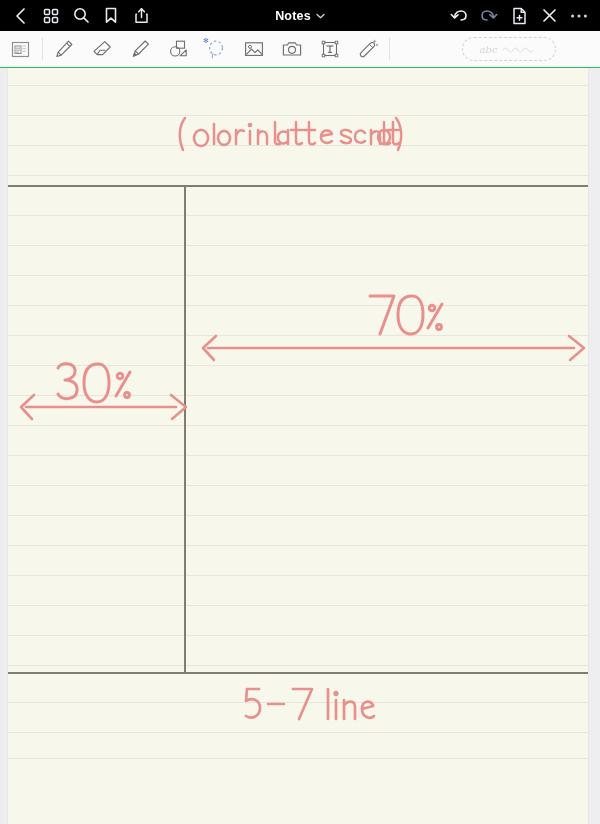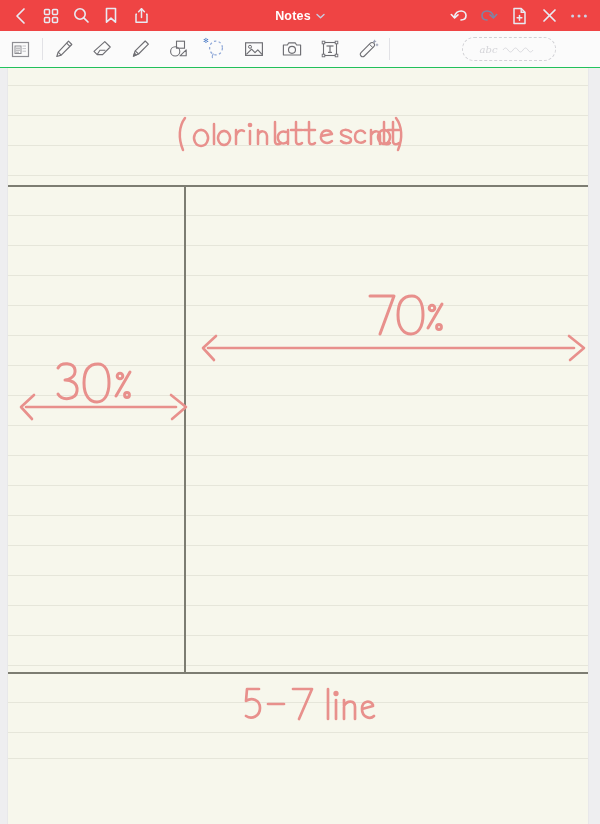--- a/index.html
+++ b/index.html
@@ -7,21 +7,21 @@
     width:600px; height:824px;
     font-family:"Liberation Sans", sans-serif;
     background:#e9e9ec;
     overflow:hidden;
   }
   #app { position:relative; width:600px; height:824px; }
 
   
   .navbar {
     position:absolute; top:0; left:0; width:600px; height:31px;
-    background:#ef4444;
+    background:#000000;
     display:flex; align-items:flex-start;
   }
   .nav-left { display:flex; align-items:center; gap:0px; padding-left:6px; }
   .nav-right { display:flex; align-items:center; padding-right:6px; margin-left:auto; }
   .nav-btn {
     width:30px; height:31px;
     display:flex; align-items:center; justify-content:center;
     cursor:pointer;
   }
   .nav-btn svg { display:block; }

